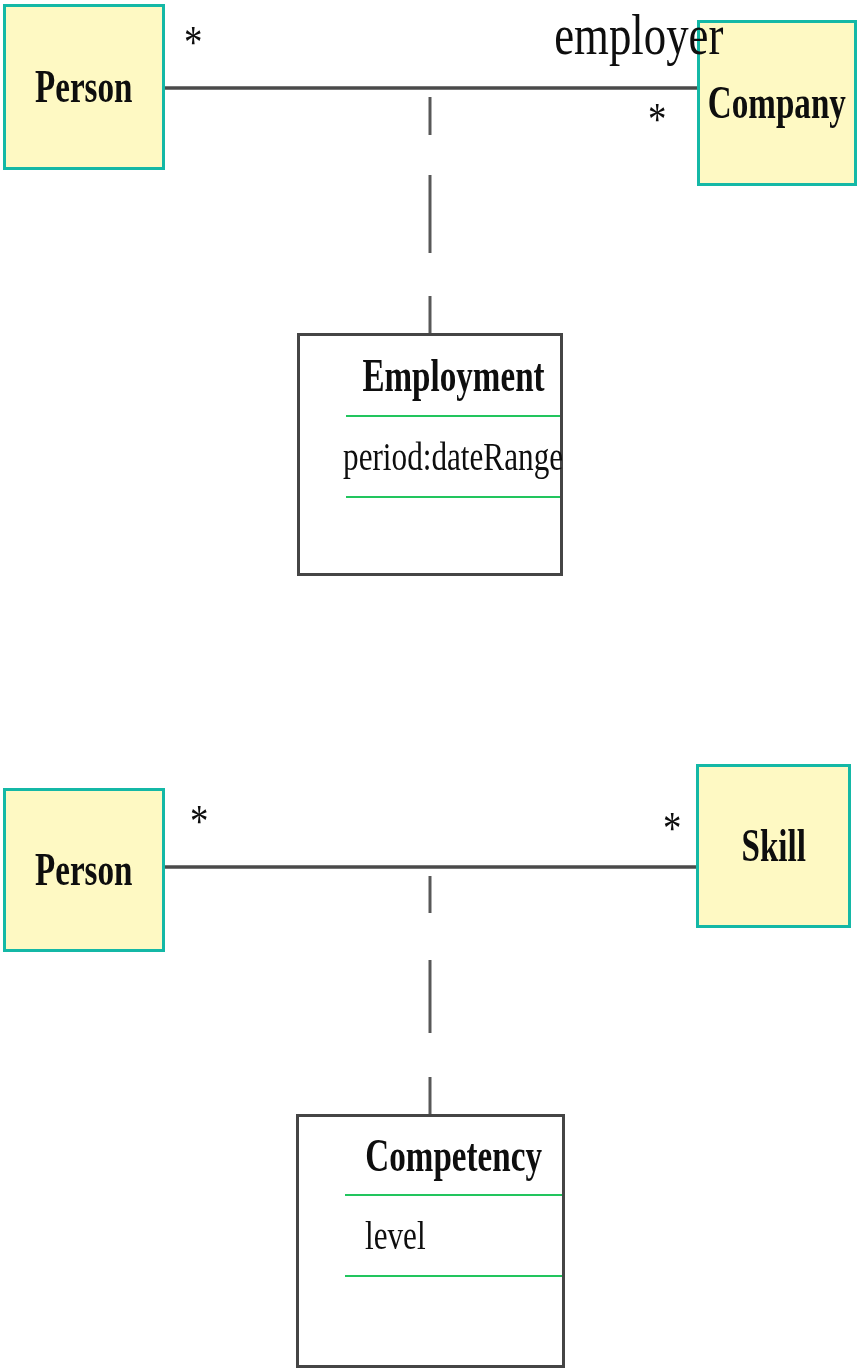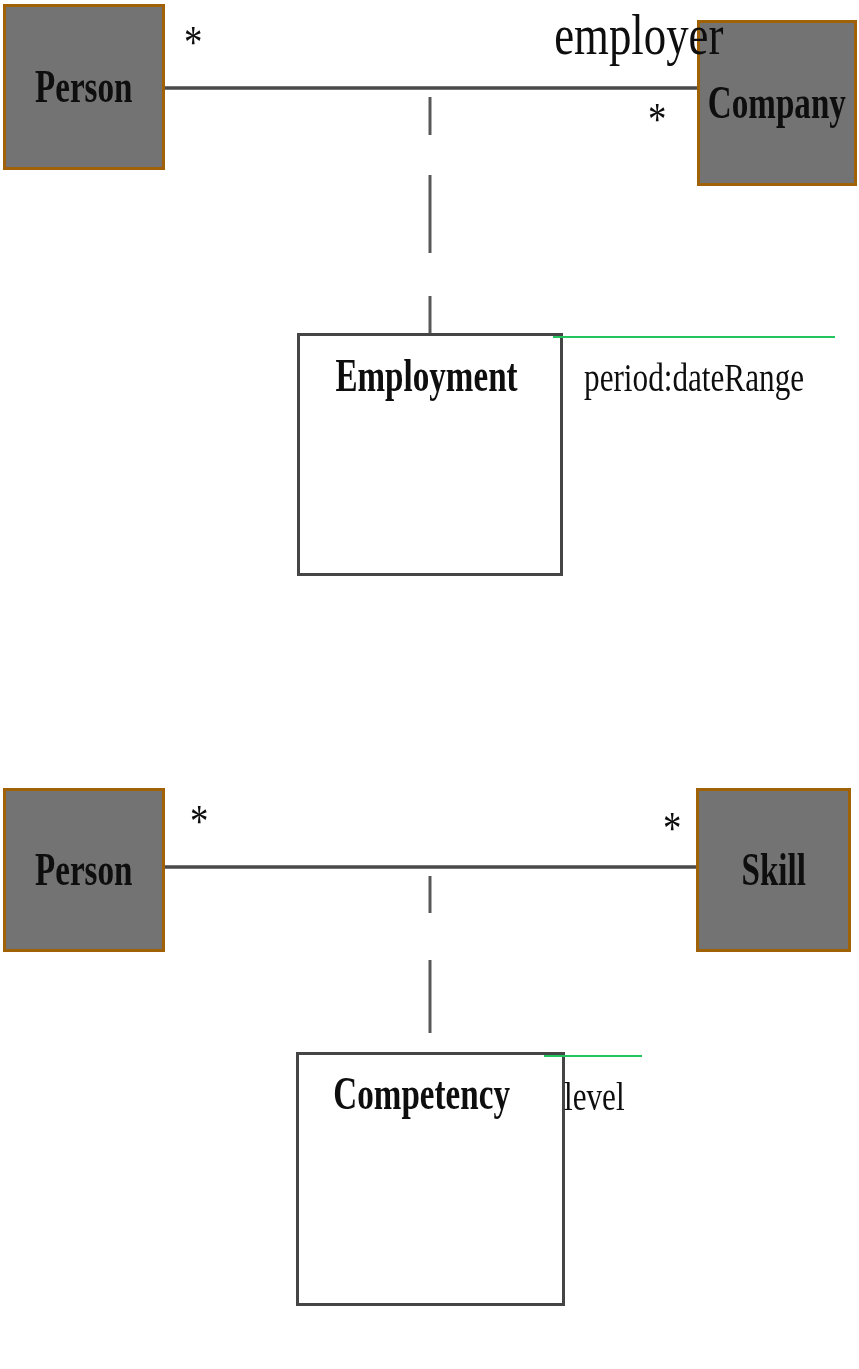--- a/index.html
+++ b/index.html
@@ -17,42 +17,43 @@
     overflow: hidden;
   }
   svg.lines {
     position: absolute;
     left: 0; top: 0;
     width: 859px; height: 1369px;
   }
   .class-box {
     position: absolute;
     box-sizing: border-box;
-    border: 3px solid #a16207;
-    background: #737373;
+    border: 3px solid #14b8a6;
+    background: #fef9c3;
     display: flex;
     align-items: center;
     justify-content: center;
     font-family: Liberation Serif, serif;
   }
   .cname {
     font-weight: bold;
     font-size: 46px;
     line-height: 1;
     display: inline-block;
     transform: scaleX(0.72);
     white-space: nowrap;
   }
   .assoc-class {
     position: absolute;
     box-sizing: border-box;
     border: 3px solid #454545;
     background: #ffffff;
     display: flex;
-    flex-direction: row;
+    flex-direction: column;
+    padding-left: 46px;
   }
   .compartment {
     box-sizing: border-box;
     display: flex;
     align-items: center;
     justify-content: center;
   }
   .compartment + .compartment {
     border-top: 2px solid #22c55e;
   }
@@ -142,33 +143,33 @@
     <div class="compartment" style="height:81px;">
       <span class="attr-text">period:dateRange</span>
     </div>
     <div class="compartment grow"></div>
   </div>
 
   <div class="class-box" style="left:3px; top:788px; width:162px; height:164px;">
     <span class="cname">Person</span>
   </div>
 
-  <div class="class-box" style="left:696px; top:788px; width:155px; height:164px;">
+  <div class="class-box" style="left:696px; top:764px; width:155px; height:164px;">
     <span class="cname">Skill</span>
   </div>
 
   <div class="label mult" style="left:190px; top:799px;">
     <span class="tx">*</span>
   </div>
 
   <div class="label mult" style="left:663px; top:806px;">
     <span class="tx">*</span>
   </div>
 
-  <div class="assoc-class" style="left:296px; top:1052px; width:269px; height:254px;">
+  <div class="assoc-class" style="left:296px; top:1114px; width:269px; height:254px;">
     <div class="compartment" style="height:77px;">
       <span class="cname">Competency</span>
     </div>
     <div class="compartment left-align" style="height:81px;">
       <span class="attr-text">level</span>
     </div>
     <div class="compartment grow"></div>
   </div>
 
 </div>

